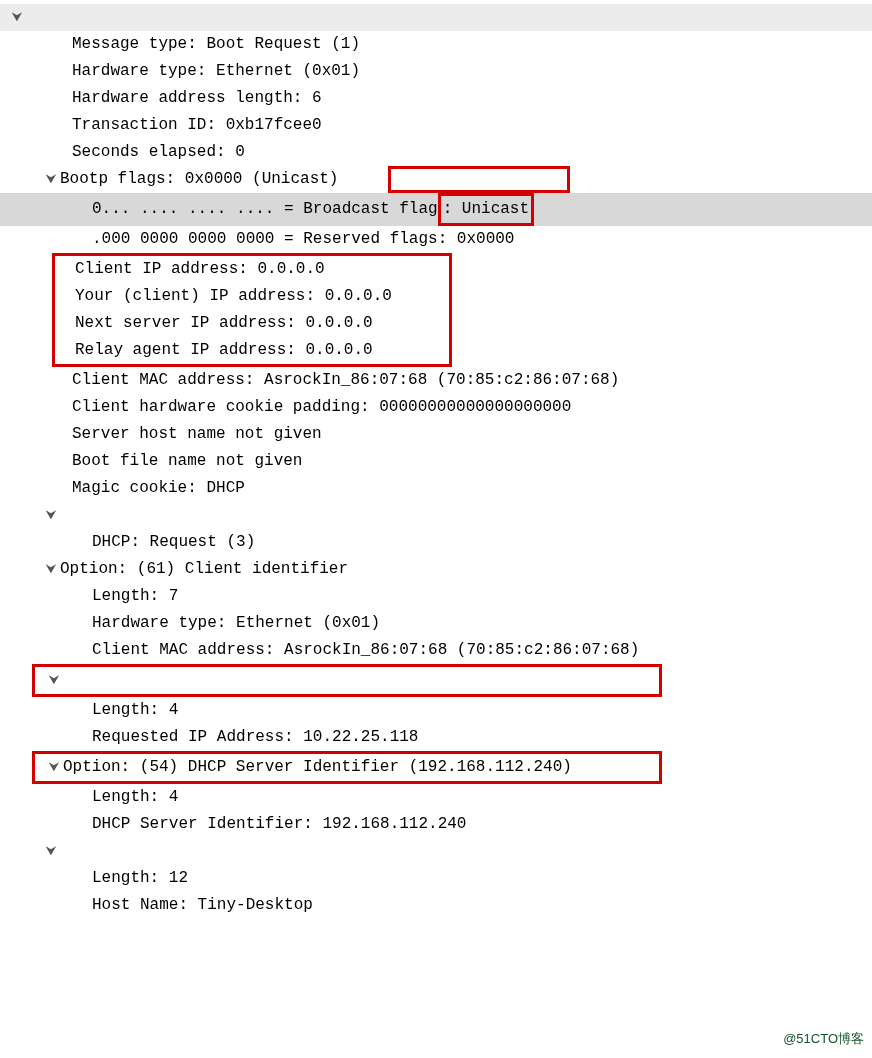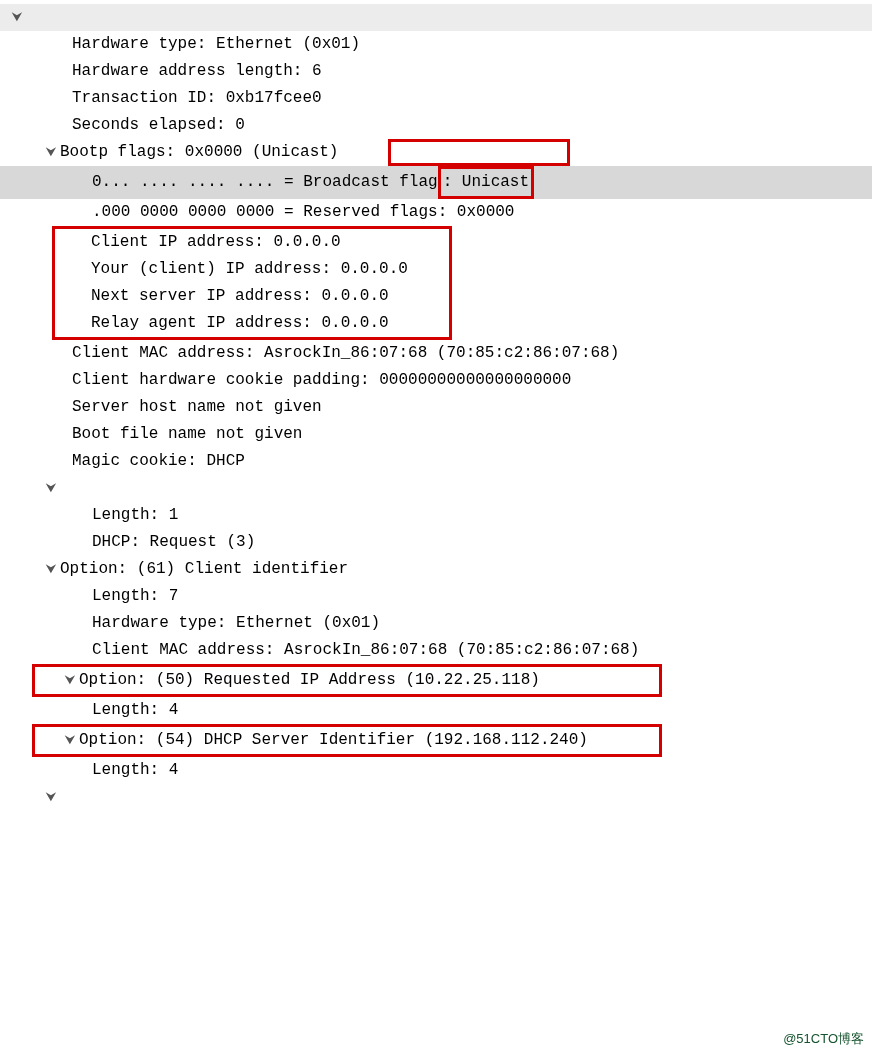--- a/index.html
+++ b/index.html
@@ -33,21 +33,20 @@
   }
   .header-row {
     background: #ececec;
   }
   .selected {
     background: #d8d8d8;
   }
   .redbox {
     border: 3px solid #d40000;
     box-sizing: border-box;
-    padding-left: 16px;
   }
   .watermark {
     position: fixed;
     right: 8px;
     bottom: 6px;
     color: #14532d;
     font-family: sans-serif;
     font-size: 13px;
     pointer-events: none;
   }
@@ -57,20 +56,24 @@
 
 <div class="tree">
 
   <div class="row header-row">
     <span class="indent" style="width:8px"></span>
     <span class="toggle">⮟</span>
   </div>
 
   <div class="row">
     <span class="indent" style="width:72px"></span>
+    <span>Message type: Boot Request (1)</span>
+  </div>
+  <div class="row">
+    <span class="indent" style="width:72px"></span>
     <span>Hardware type: Ethernet (0x01)</span>
   </div>
   <div class="row">
     <span class="indent" style="width:72px"></span>
     <span>Hardware address length: 6</span>
   </div>
   <div class="row">
     <span class="indent" style="width:72px"></span>
     <span>Transaction ID: 0xb17fcee0</span>
   </div>
@@ -136,24 +139,20 @@
     <span class="indent" style="width:72px"></span>
     <span>Magic cookie: DHCP</span>
   </div>
 
   <div class="row">
     <span class="indent" style="width:42px"></span>
     <span class="toggle">⮟</span>
   </div>
   <div class="row">
     <span class="indent" style="width:92px"></span>
-    <span>Length: 1</span>
-  </div>
-  <div class="row">
-    <span class="indent" style="width:92px"></span>
     <span>DHCP: Request (3)</span>
   </div>
 
   <div class="row">
     <span class="indent" style="width:42px"></span>
     <span class="toggle">⮟</span>
     <span>Option: (61) Client identifier</span>
   </div>
   <div class="row">
     <span class="indent" style="width:92px"></span>
@@ -165,40 +164,55 @@
   </div>
   <div class="row">
     <span class="indent" style="width:92px"></span>
     <span>Client MAC address: AsrockIn_86:07:68 (70:85:c2:86:07:68)</span>
   </div>
 
   <div class="redbox" style="margin-left:32px;width:630px;">
     <div class="row">
       <span class="indent" style="width:10px"></span>
       <span class="toggle">⮟</span>
-      <span>Option: (50) Requested IP Address (10.22.25.118)</span>
     </div>
   </div>
   <div class="row">
     <span class="indent" style="width:92px"></span>
     <span>Length: 4</span>
+  </div>
+  <div class="row">
+    <span class="indent" style="width:92px"></span>
+    <span>Requested IP Address: 10.22.25.118</span>
   </div>
 
   <div class="redbox" style="margin-left:32px;width:630px;">
     <div class="row">
       <span class="indent" style="width:10px"></span>
       <span class="toggle">⮟</span>
       <span>Option: (54) DHCP Server Identifier (192.168.112.240)</span>
     </div>
   </div>
   <div class="row">
     <span class="indent" style="width:92px"></span>
     <span>Length: 4</span>
   </div>
-
-  <div class="row">
-    <span class="indent" style="width:42px"></span>
-    <span class="toggle">⮟</span>
+  <div class="row">
+    <span class="indent" style="width:92px"></span>
+    <span>DHCP Server Identifier: 192.168.112.240</span>
+  </div>
+
+  <div class="row">
+    <span class="indent" style="width:42px"></span>
+    <span class="toggle">⮟</span>
+  </div>
+  <div class="row">
+    <span class="indent" style="width:92px"></span>
+    <span>Length: 12</span>
+  </div>
+  <div class="row">
+    <span class="indent" style="width:92px"></span>
+    <span>Host Name: Tiny-Desktop</span>
   </div>
 
 </div>
 
 <div class="watermark">@51CTO博客</div>
 
 </body></html>

